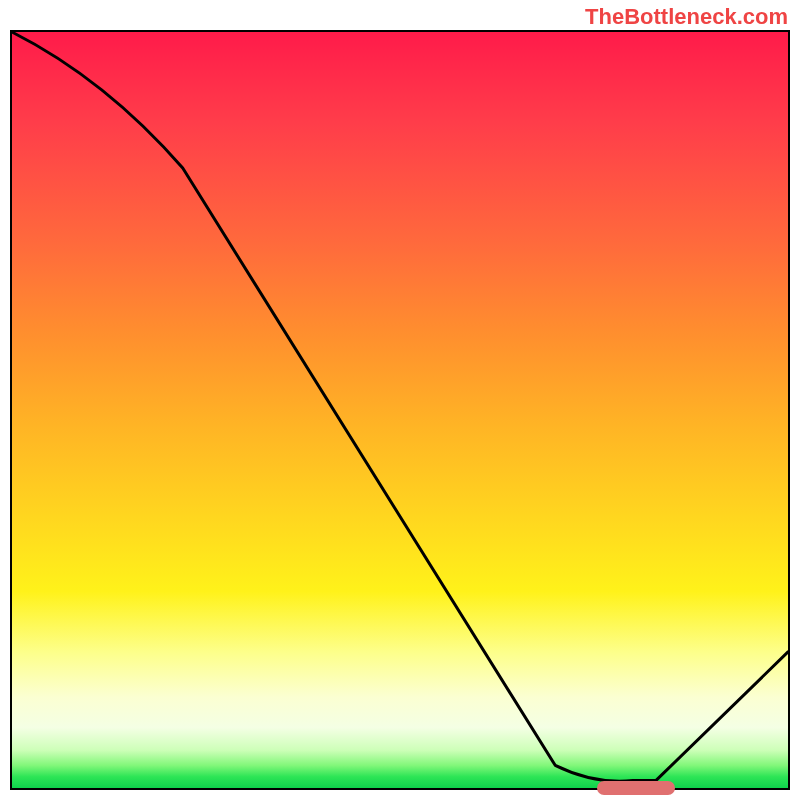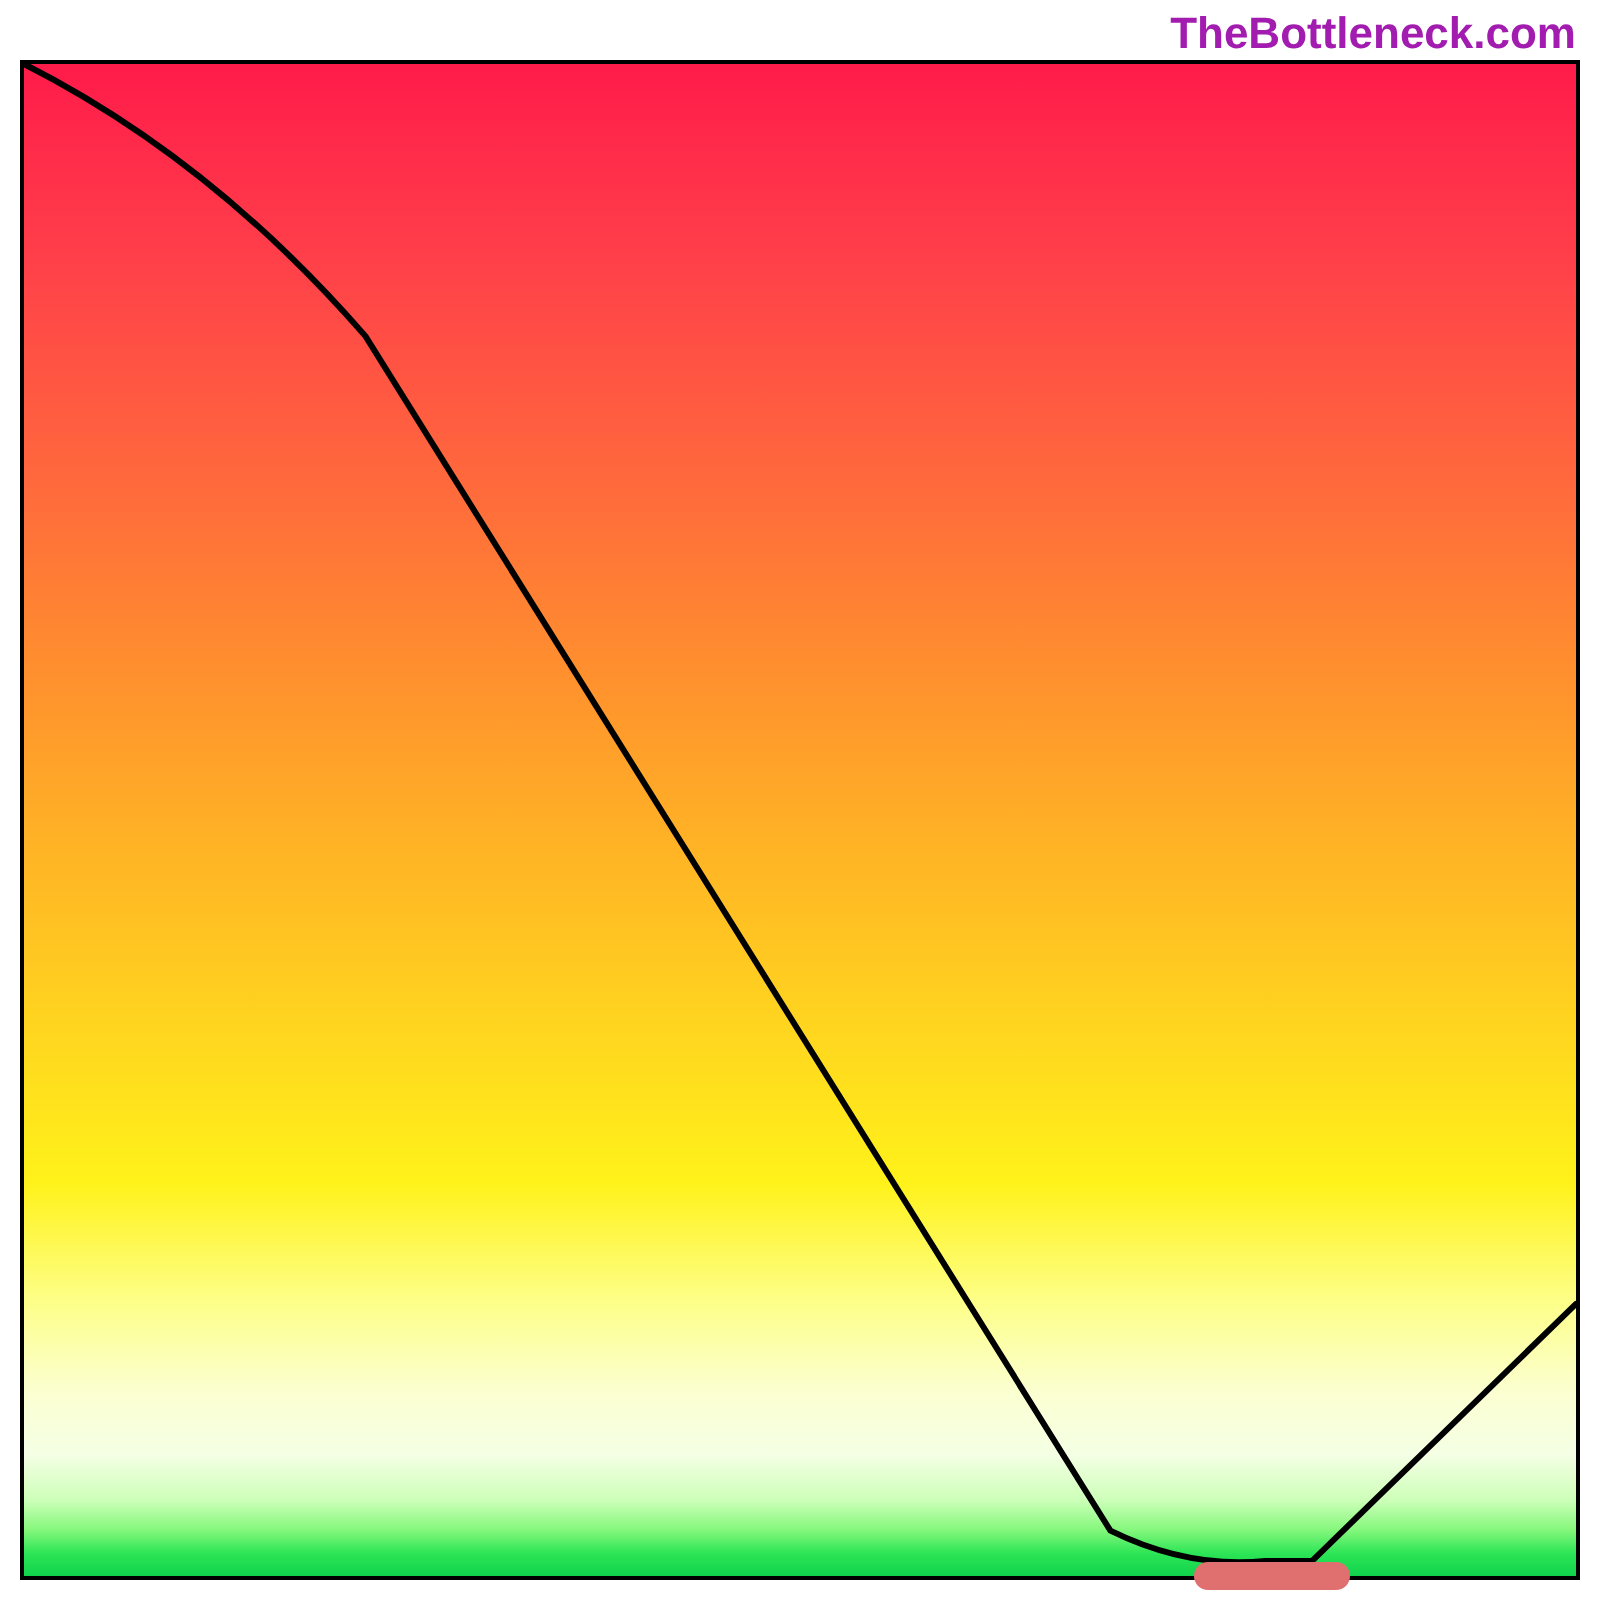--- a/index.html
+++ b/index.html
@@ -36,21 +36,21 @@
       #2de556 98.5%,
       #0fd24c 100%
     );
   }
   .watermark {
     position: absolute;
     top: 4px;
     right: 12px;
     font-size: 22px;
     font-weight: 600;
-    color: #a21caf;
+    color: #ef4444;
   }
   svg.overlay {
     position: absolute;
     left: 0;
     top: 0;
     width: 100%;
     height: 100%;
     overflow: visible;
   }
   .marker {

